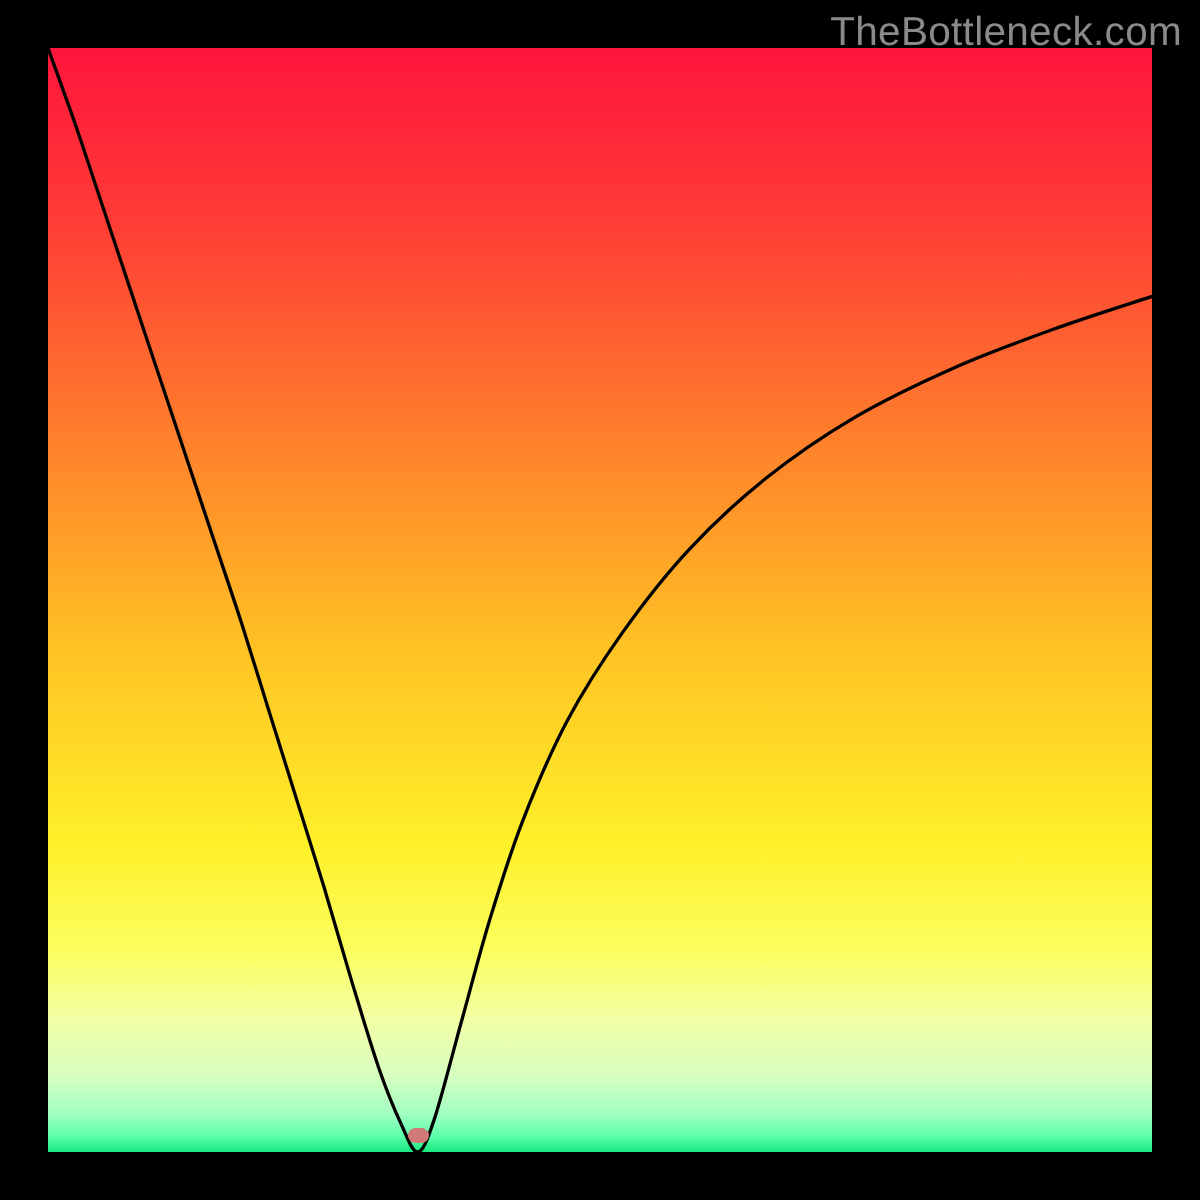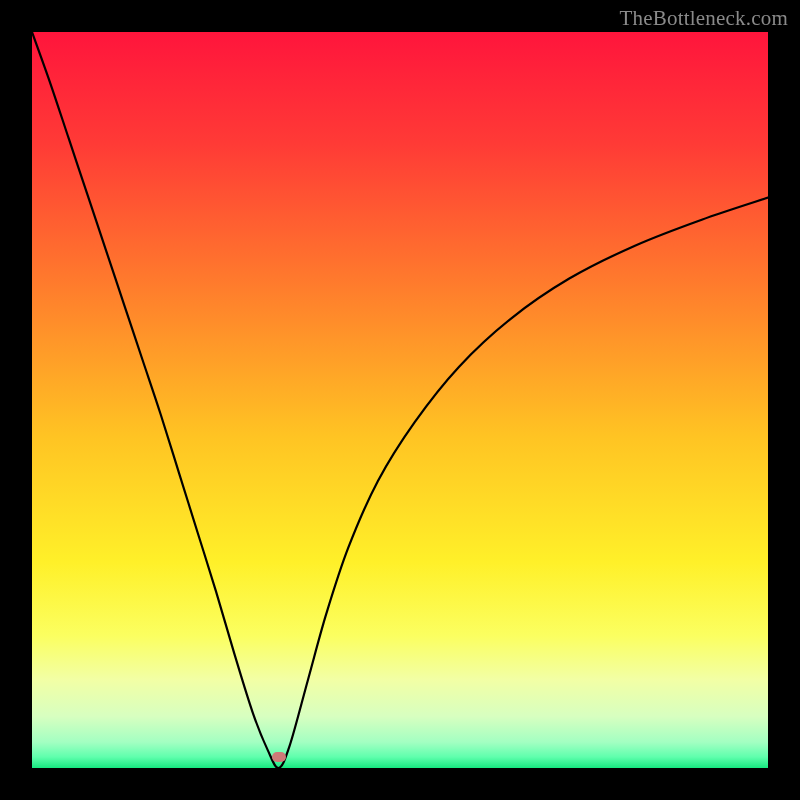--- a/index.html
+++ b/index.html
@@ -43,22 +43,22 @@
     width: 14px;
     height: 10px;
     background: #cf7a78;
     border-radius: 5px;
     transform: translate(-50%, -50%);
   }
   .watermark {
     position: absolute;
     top: 6px;
     right: 12px;
-    font-family: Liberation Serif, serif;
-    font-size: 21px;
+    font-family: Liberation Sans, sans-serif;
+    font-size: 27px;
     color: #8a8a8a;
     font-weight: 500;
     letter-spacing: 0.2px;
   }
 </style>
 </head>
 <body>
 <div class="frame">
 
   <div class="watermark">TheBottleneck.com</div>

